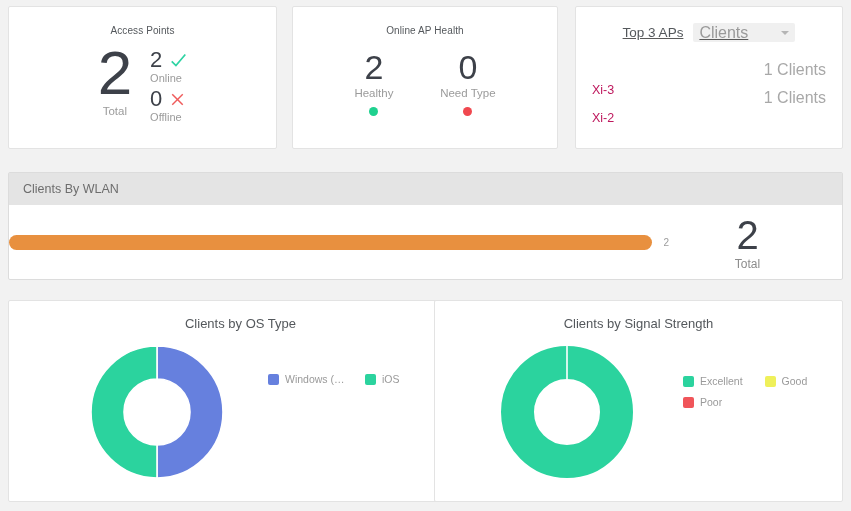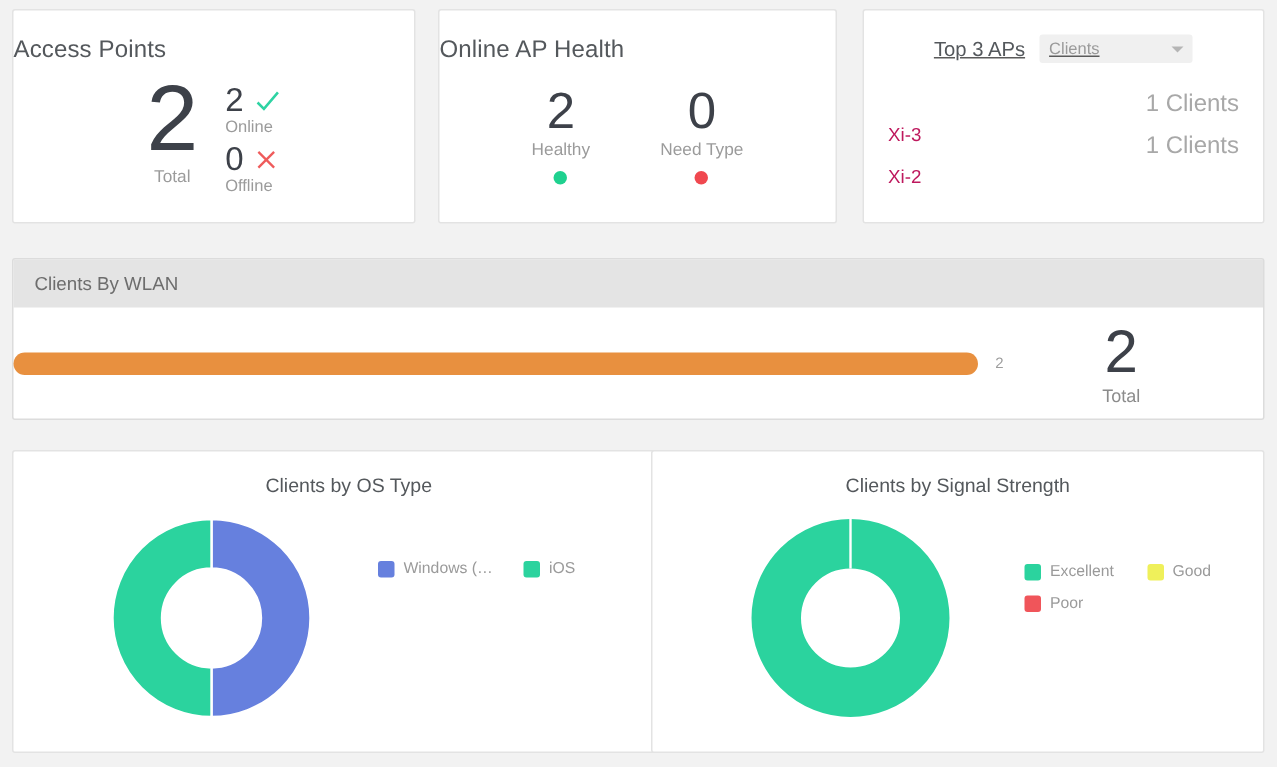--- a/index.html
+++ b/index.html
@@ -30,22 +30,22 @@
     position: absolute;
   }
 
   
   .row1-card { top: 6px; height: 143px; }
   #card-access-points { left: 8px; width: 269px; }
   #card-ap-health   { left: 292px; width: 266px; }
   #card-top-aps     { left: 575px; width: 268px; }
 
   .card-title {
-    text-align: left;
-    font-size: 16px;
+    text-align: center;
+    font-size: 10px;
     color: #54585c;
     padding-top: 18px;
     letter-spacing: 0.1px;
   }
 
   
   .ap-body {
     display: flex;
     justify-content: center;
     align-items: flex-start;
@@ -127,21 +127,21 @@
   }
   .dropdown {
     background: #f0f0f0;
     border: none;
     border-radius: 2px;
     width: 102px;
     height: 19px;
     display: flex;
     align-items: center;
     padding: 0 6px;
-    font-size: 11px;
+    font-size: 16px;
     color: #9a9a9a;
     justify-content: space-between;
     cursor: pointer;
   }
   .caret {
     width: 0; height: 0;
     border-left: 4px solid transparent;
     border-right: 4px solid transparent;
     border-top: 4px solid #b5b5b5;
   }
@@ -212,21 +212,21 @@
     color: #3d4149;
   }
   .wlan-total .lbl {
     font-size: 12px;
     color: #8c8c8c;
     margin-top: 1px;
   }
 
   
   .donut-card { top: 300px; height: 202px; }
-  #card-os     { left: 8px;  width: 449px; }
+  #card-os     { left: 8px;  width: 449px; padding-left: 16px; }
   #card-signal { left: 434px; width: 409px; }
 
   .donut-title {
     text-align: center;
     font-size: 13px;
     color: #54585c;
     padding-top: 15px;
   }
   .donut-area {
     position: relative;

